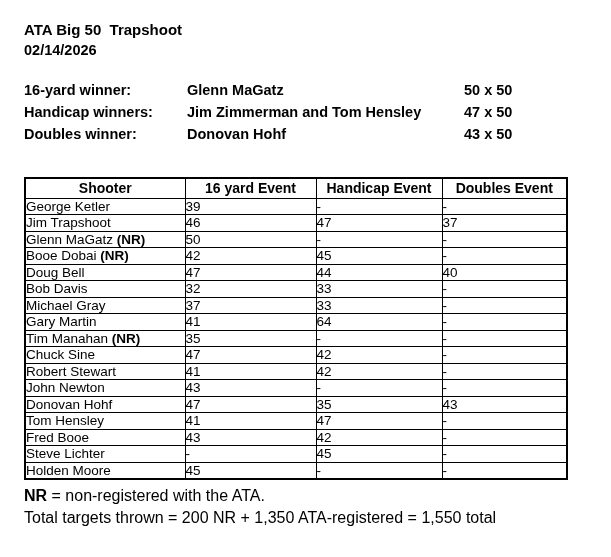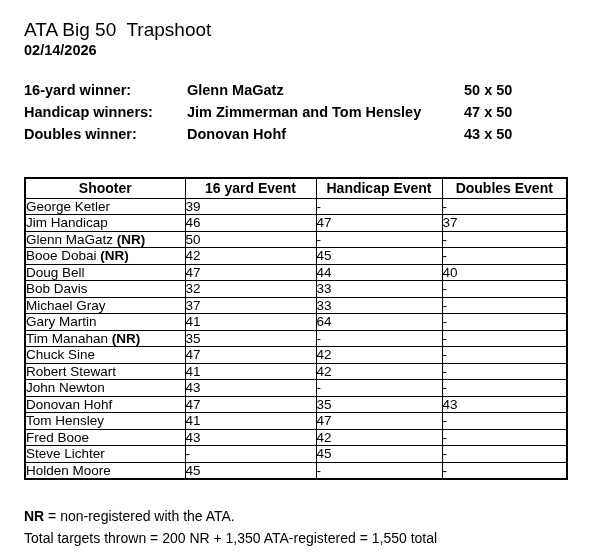--- a/index.html
+++ b/index.html
@@ -11,22 +11,22 @@
     height: 557px;
     font-family: "Liberation Sans", sans-serif;
     color: #000000;
     overflow: hidden;
   }
   .doc {
     padding: 20px 20px 0 24px;
   }
   .title-block { }
   .page-title {
-    font-weight: normal;
-    font-size: 19px;
+    font-weight: bold;
+    font-size: 15px;
     line-height: 20px;
     white-space: pre;
   }
   .page-date {
     font-weight: bold;
     font-size: 14.5px;
     line-height: 20px;
   }
   .winners {
     margin-top: 19px;
@@ -62,22 +62,22 @@
   }
   table.results td {
     height: 16.5px;
     font-size: 13.5px;
     padding: 0;
   }
   td.name-cell { text-align: left; padding-left: 6px; }
   td.score-cell { text-align: left; }
   .nr-tag { font-weight: bold; }
   .footnotes {
-    margin-top: 25px;
-    font-size: 14px;
+    margin-top: 5px;
+    font-size: 16px;
   }
   .footnote-line { line-height: 22px; }
   .fn-bold { font-weight: bold; }
 </style>
 </head>
 <body>
 
 <div class="doc">
 
   <div class="title-block">
@@ -120,21 +120,21 @@
     </thead>
     <tbody id="table-body">
     <tr>
       <td class="name-cell"><span class="shooter-name">George Ketler</span></td>
       <td class="score-cell">39</td>
       <td class="score-cell">-</td>
       <td class="score-cell">-</td>
     </tr>
 
     <tr>
-      <td class="name-cell"><span class="shooter-name">Jim Handicap</span></td>
+      <td class="name-cell"><span class="shooter-name">Jim Trapshoot</span></td>
       <td class="score-cell">46</td>
       <td class="score-cell">47</td>
       <td class="score-cell">37</td>
     </tr>
 
     <tr>
       <td class="name-cell"><span class="shooter-name">Glenn MaGatz</span><span class="nr-tag">&nbsp;(NR)</span></td>
       <td class="score-cell">50</td>
       <td class="score-cell">-</td>
       <td class="score-cell">-</td>

